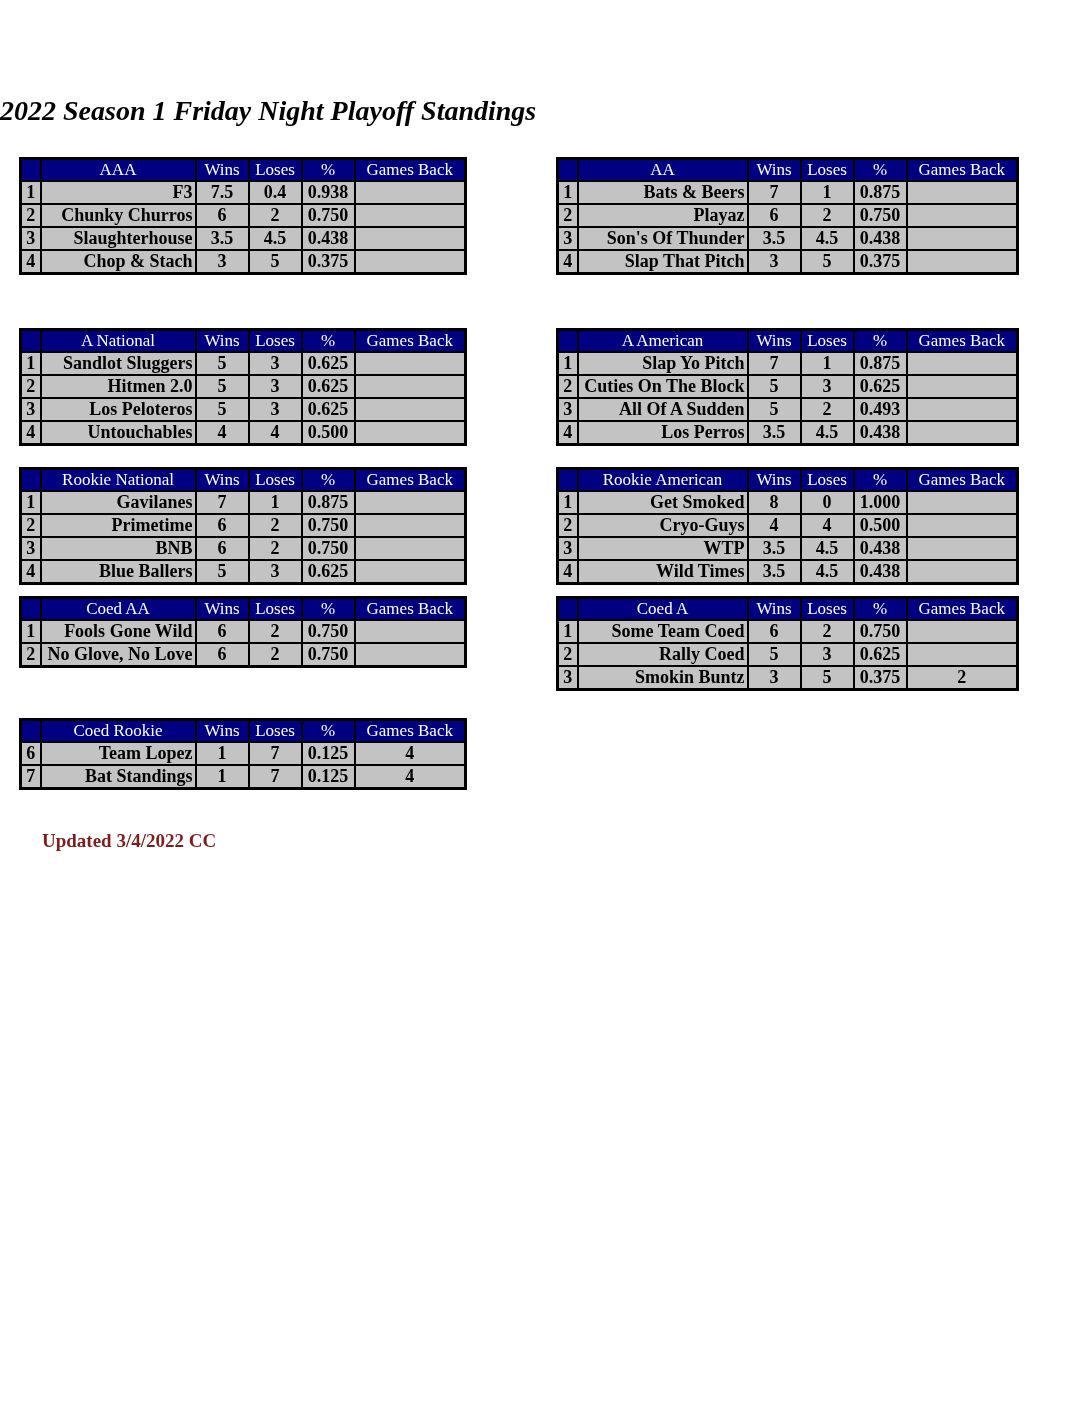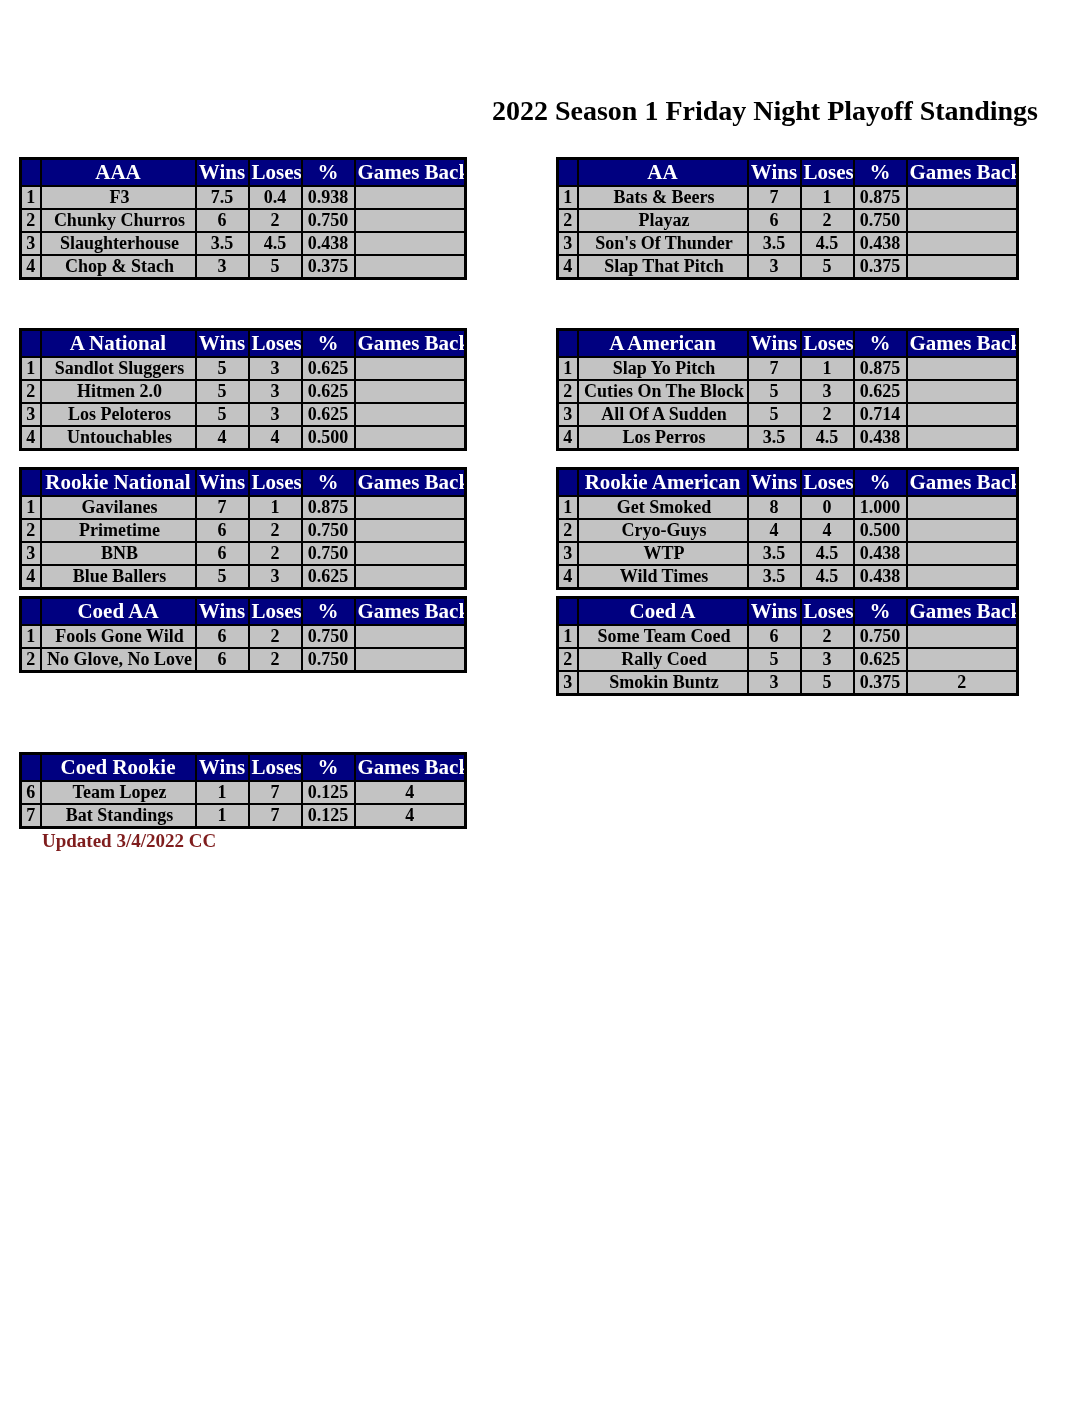--- a/index.html
+++ b/index.html
@@ -18,78 +18,79 @@
     font-family: "Liberation Serif", "DejaVu Serif", serif;
     font-weight: bold;
     color: #000;
     overflow: hidden;
   }
   .title {
     position: absolute;
     top: 95px;
     left: 0;
     width: 1038px;
-    text-align: right;
+    text-align: left;
     font-size: 28px;
     letter-spacing: 0px;
     color: #000;
+    font-style: italic;
   }
   table.standings {
     position: absolute;
     border-collapse: collapse;
     table-layout: fixed;
     border: 3px solid var(--border-color);
   }
   
   #tbl-aaa, #tbl-a-national, #tbl-rookie-national, #tbl-coed-aa, #tbl-coed-rookie {
     left: 19px; width: 448px;
   }
   
   #tbl-aa, #tbl-a-american, #tbl-rookie-american, #tbl-coed-a {
     left: 556px; width: 463px;
   }
   #tbl-aaa, #tbl-aa { top: 157px; }
   #tbl-a-national, #tbl-a-american { top: 328px; padding-left: 44px; }
   #tbl-rookie-national, #tbl-rookie-american { top: 467px; }
   #tbl-coed-aa, #tbl-coed-a { top: 596px; }
-  #tbl-coed-rookie { top: 752px; border-radius: 25px; }
+  #tbl-coed-rookie { top: 718px; border-radius: 25px; }
 
   .standings col.col-rank  { width: 20px; }
   .standings col.col-wins  { width: 53px; }
   .standings col.col-loses { width: 53px; }
   .standings col.col-pct   { width: 53px; }
   .standings col.col-gb    { width: 111px; }
   
 
   .standings th {
     background: var(--header-bg);
     color: var(--header-text);
     border: 2px solid var(--border-color);
-    font-size: 21px;
-    font-weight: bold;
+    font-size: 17px;
+    font-weight: normal;
     height: 15px;
     text-align: center;
     padding: 0 2px;
     white-space: nowrap;
     overflow: hidden;
   }
   .standings td {
     background: var(--row-bg);
     color: #000;
     border: 2px solid var(--border-color);
     font-size: 18px;
     font-weight: bold;
     height: 22px;
     text-align: center;
     padding: 0 2px;
     white-space: nowrap;
     overflow: hidden;
   }
   .standings td.team {
-    text-align: center;
+    text-align: right;
     padding-left: 5px;
   }
   .footer-note {
     position: absolute;
     left: 42px;
     top: 830px;
     font-size: 19px;
     color: #7f1d1d;
   }
 </style>
@@ -295,21 +296,21 @@
             <td class="wins">5</td>
             <td class="loses">3</td>
             <td class="pct">0.625</td>
             <td class="gb"></td>
           </tr>
           <tr>
             <td class="rank">3</td>
             <td class="team">All Of A Sudden</td>
             <td class="wins">5</td>
             <td class="loses">2</td>
-            <td class="pct">0.714</td>
+            <td class="pct">0.493</td>
             <td class="gb"></td>
           </tr>
           <tr>
             <td class="rank">4</td>
             <td class="team">Los Perros</td>
             <td class="wins">3.5</td>
             <td class="loses">4.5</td>
             <td class="pct">0.438</td>
             <td class="gb"></td>
           </tr>

